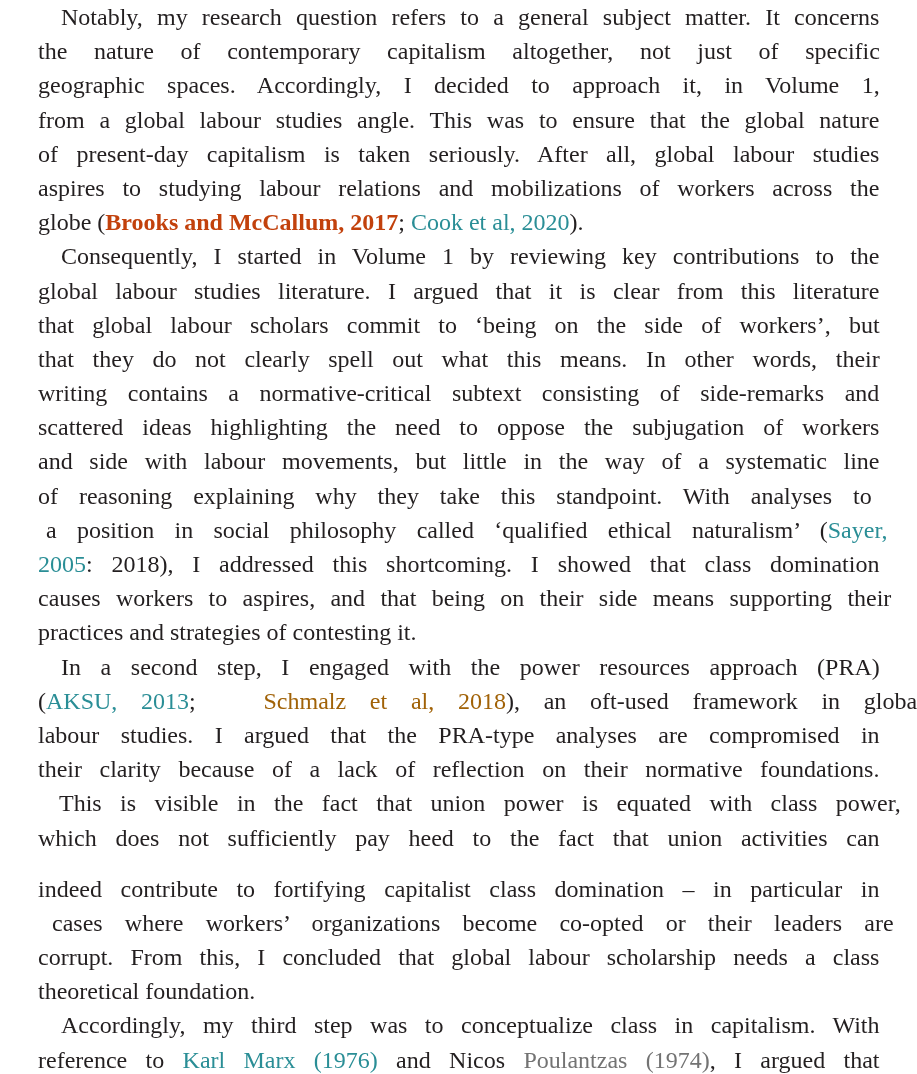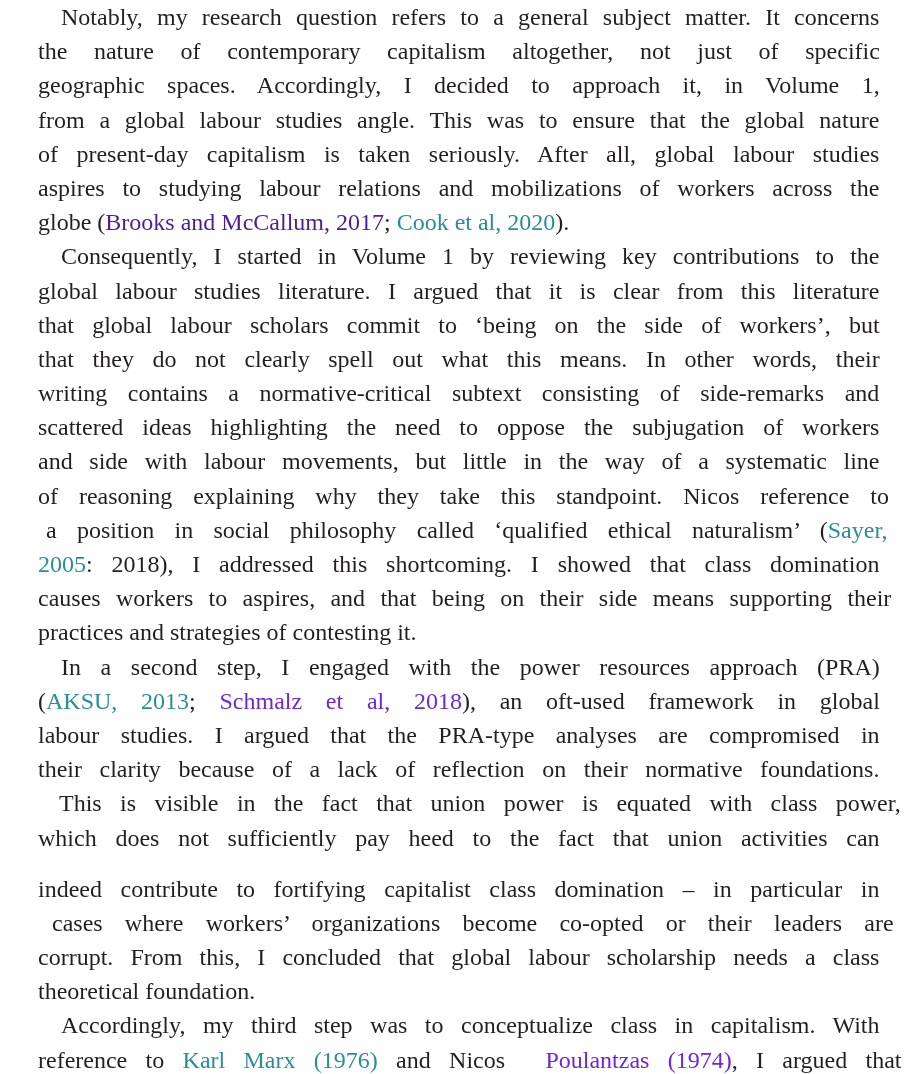--- a/index.html
+++ b/index.html
@@ -45,45 +45,45 @@
 <body>
 
 <div class="page" id="page">
     <div>
       <span class="line indent" style="text-align: left; text-align-last: left; display: block;"><span style="white-space: nowrap; word-spacing: 8.19602px;"><span>Notably, my research question refers to a general subject matter. It concerns</span></span></span>
       <span class="line" style="text-align: left; text-align-last: left; display: block;"><span style="white-space: nowrap; word-spacing: 20.6354px;"><span>the nature of contemporary capitalism altogether, not just of specific</span></span></span>
       <span class="line" style="text-align: left; text-align-last: left; display: block;"><span style="white-space: nowrap; word-spacing: 16.4344px;"><span>geographic spaces. Accordingly, I decided to approach it, in Volume 1,</span></span></span>
       <span class="line" style="text-align: left; text-align-last: left; display: block;"><span style="white-space: nowrap; word-spacing: 8.76442px;"><span>from a global labour studies angle. This was to ensure that the global nature</span></span></span>
       <span class="line" style="text-align: left; text-align-last: left; display: block;"><span style="white-space: nowrap; word-spacing: 12.4469px;"><span>of present-day capitalism is taken seriously. After all, global labour studies</span></span></span>
       <span class="line" style="text-align: left; text-align-last: left; display: block;"><span style="white-space: nowrap; word-spacing: 11.75px;"><span>aspires to studying labour relations and mobilizations of workers across the</span></span></span>
-      <span class="line last"><span>globe (</span><span class="cite" style="color: #4c1d95;">Brooks and McCallum, 2017</span><span>; </span><span class="cite" style="color: rgb(42, 142, 150);">Cook et al, 2020</span><span>).</span></span>
+      <span class="line last"><span>globe (</span><span class="cite" style="color: #c2410c; font-weight: bold;">Brooks and McCallum, 2017</span><span>; </span><span class="cite" style="color: rgb(42, 142, 150);">Cook et al, 2020</span><span>).</span></span>
     </div>
     <div>
       <span class="line indent" style="text-align: left; text-align-last: left; display: block;"><span style="white-space: nowrap; word-spacing: 10.0312px;"><span>Consequently, I started in Volume 1 by reviewing key contributions to the</span></span></span>
       <span class="line" style="text-align: left; text-align-last: left; display: block;"><span style="white-space: nowrap; word-spacing: 11.3464px;"><span>global labour studies literature. I argued that it is clear from this literature</span></span></span>
       <span class="line" style="text-align: left; text-align-last: left; display: block;"><span style="white-space: nowrap; word-spacing: 12.1979px;"><span>that global labour scholars commit to ‘being on the side of workers’, but</span></span></span>
       <span class="line" style="text-align: left; text-align-last: left; display: block;"><span style="white-space: nowrap; word-spacing: 12.6034px;"><span>that they do not clearly spell out what this means. In other words, their</span></span></span>
       <span class="line" style="text-align: left; text-align-last: left; display: block;"><span style="white-space: nowrap; word-spacing: 14.5234px;"><span>writing contains a normative-critical subtext consisting of side-remarks and</span></span></span>
       <span class="line" style="text-align: left; text-align-last: left; display: block;"><span style="white-space: nowrap; word-spacing: 12.9594px;"><span>scattered ideas highlighting the need to oppose the subjugation of workers</span></span></span>
       <span class="line" style="text-align: left; text-align-last: left; display: block;"><span style="white-space: nowrap; word-spacing: 10.6911px;"><span>and side with labour movements, but little in the way of a systematic line</span></span></span>
-      <span class="line" style="text-align: left; text-align-last: left; display: block;"><span style="white-space: nowrap; word-spacing: 14.9187px;"><span>of reasoning explaining why they take this standpoint. Nicos reference to</span></span></span>
+      <span class="line" style="text-align: left; text-align-last: left; display: block;"><span style="white-space: nowrap; word-spacing: 14.9187px;"><span>of reasoning explaining why they take this standpoint. With analyses to</span></span></span>
       <span class="line" style="text-align: right; text-align-last: left; display: block; margin-left: 8px;"><span style="white-space: nowrap; word-spacing: 14.2622px;"><span>a position in social philosophy called ‘qualified ethical naturalism’ (</span><span class="cite" style="color: rgb(42, 142, 150);">Sayer,</span></span></span>
       <span class="line" style="text-align: left; text-align-last: left; display: block;"><span style="white-space: nowrap; word-spacing: 12.8187px;"><span class="cite" style="color: rgb(42, 142, 150); text-align: center;">2005</span><span>: 2018), I addressed this shortcoming. I showed that class domination</span></span></span>
       <span class="line" style="text-align: left; text-align-last: left; display: block;"><span style="white-space: nowrap; word-spacing: 9.29557px;"><span>causes workers to aspires, and that being on their side means supporting their</span></span></span>
       <span class="line last"><span>practices and strategies of contesting it.</span></span>
     </div>
     <div>
       <span class="line indent" style="text-align: left; text-align-last: left; display: block;"><span style="white-space: nowrap; word-spacing: 13.6051px;"><span>In a second step, I engaged with the power resources approach (PRA)</span></span></span>
-      <span class="line" style="text-align: left; text-align-last: left; display: block;"><span style="white-space: nowrap; word-spacing: 17.725px;"><span>(</span><span class="cite" style="color: rgb(42, 142, 150);">AKSU, 2013</span><span>; </span><span class="cite" style="color: #6d28d9;">Schmalz et al, 2018</span><span>), an oft-used framework in global</span></span></span>
+      <span class="line" style="text-align: left; text-align-last: left; display: block;"><span style="white-space: nowrap; word-spacing: 17.725px;"><span>(</span><span class="cite" style="color: rgb(42, 142, 150);">AKSU, 2013</span><span>; </span><span class="cite" style="color: #a16207; margin-left: 44px;">Schmalz et al, 2018</span><span>), an oft-used framework in global</span></span></span>
       <span class="line" style="text-align: left; text-align-last: left; display: block;"><span style="white-space: nowrap; word-spacing: 15.3562px;"><span>labour studies. I argued that the PRA-type analyses are compromised in</span></span></span>
       <span class="line" style="text-align: left; text-align-last: left; display: block;"><span style="white-space: nowrap; word-spacing: 11.5483px;"><span>their clarity because of a lack of reflection on their normative foundations.</span></span></span>
       <span class="line" style="text-align: left; text-align-last: left; display: block; margin-left: 21px;"><span style="white-space: nowrap; word-spacing: 12.4195px;"><span>This is visible in the fact that union power is equated with class power,</span></span></span>
       <span class="line" style="text-align: left; text-align-last: left; display: block;"><span style="white-space: nowrap; word-spacing: 12.7435px;"><span>which does not sufficiently pay heed to the fact that union activities can</span></span></span>
       <span class="line" style="text-align: left; text-align-last: left; display: block; margin-top: 17px;"><span style="white-space: nowrap; word-spacing: 12.5578px;"><span>indeed contribute to fortifying capitalist class domination – in particular in</span></span></span>
       <span class="line" style="text-align: left; text-align-last: left; display: block;"><span style="white-space: nowrap; word-spacing: 16.2326px; margin-left: 14px;"><span>cases where workers’ organizations become co-opted or their leaders are</span></span></span>
       <span class="line" style="text-align: left; text-align-last: left; display: block;"><span style="white-space: nowrap; word-spacing: 11.1108px;"><span>corrupt. From this, I concluded that global labour scholarship needs a class</span></span></span>
       <span class="line last"><span>theoretical foundation.</span></span>
     </div>
     <div>
       <span class="line indent" style="text-align: left; text-align-last: left; display: block;"><span style="white-space: nowrap; word-spacing: 11.4969px;"><span>Accordingly, my third step was to conceptualize class in capitalism. With</span></span></span>
-      <span class="line" style="text-align: left; text-align-last: left; display: block;"><span style="white-space: nowrap; word-spacing: 12.3168px;"><span>reference to </span><span class="cite" style="color: rgb(42, 142, 150);">Karl Marx (1976)</span><span> and Nicos </span><span class="cite" style="color: #6d28d9; margin-left: 22px;">Poulantzas (1974)</span><span>, I argued that</span></span></span>
+      <span class="line" style="text-align: left; text-align-last: left; display: block;"><span style="white-space: nowrap; word-spacing: 12.3168px;"><span>reference to </span><span class="cite" style="color: rgb(42, 142, 150);">Karl Marx (1976)</span><span> and Nicos </span><span class="cite" style="color: #737373;">Poulantzas (1974)</span><span>, I argued that</span></span></span>
     </div>
   </div>
 
 </body></html>

